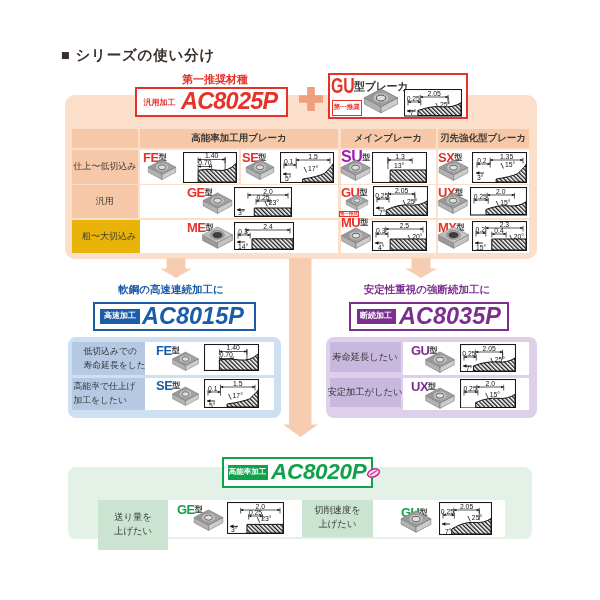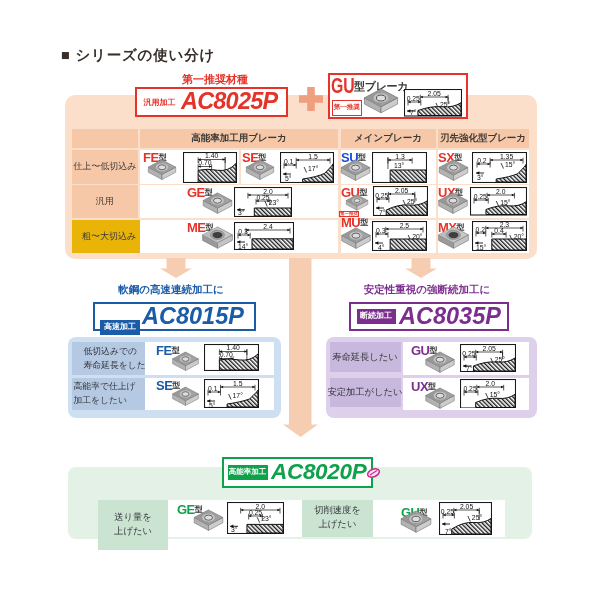--- a/index.html
+++ b/index.html
@@ -128,21 +128,21 @@
       <line x1="4" y1="10.8" x2="4" y2="16.5" stroke="#111" stroke-width="0.7"></line>
       <line x1="16.2" y1="10.8" x2="16.2" y2="16.5" stroke="#111" stroke-width="0.7"></line>
       <text x="8.64" y="11.5" font-size="6.8" fill="#111" text-anchor="middle" font-family="Liberation Sans,sans-serif">0.1</text>
       <line x1="26.580000000000002" y1="20.5" x2="24.080000000000002" y2="15" stroke="#111" stroke-width="0.8"></line>
       <text x="28.080000000000002" y="19" font-size="6.8" fill="#111" font-family="Liberation Sans,sans-serif">17°</text>
       <line x1="3" y1="22" x2="11" y2="22" stroke="#111" stroke-width="0.9"></line>
       <polygon points="3,22 6.4,20.3 6.4,23.7" fill="#111"></polygon>
       <text x="5" y="29" font-size="6.8" fill="#111" font-family="Liberation Sans,sans-serif">5°</text>
       <path d="M22.68,30 L22.68,27 Q36.774,25 44.604,21.39 Q53,12.78 53,11.78 L53,30 Z" fill="url(#hp)" stroke="#111" stroke-width="1"></path>
     </svg>
-<div style="position:absolute;left:341px;top:148.5px;line-height:1;white-space:nowrap"><span style="font-weight:bold;font-size:13px;color:#1d4ed8;letter-spacing:-0.5px">SU</span><span style="font-weight:bold;font-size:8px;color:#3a3a3a;vertical-align:2.5px">型</span></div>
+<div style="position:absolute;left:341px;top:148.5px;line-height:1;white-space:nowrap"><span style="font-weight:bold;font-size:16px;color:#a21caf;letter-spacing:-0.5px">SU</span><span style="font-weight:bold;font-size:8px;color:#3a3a3a;vertical-align:2.5px">型</span></div>
 <svg style="position:absolute;left:339px;top:159px" width="33" height="25" viewBox="0 0 36 28">
 <polygon points="2,9.5 18,18 18,24 2,15.5" fill="#b2b2b2" stroke="#6f6f6f" stroke-width="0.6"></polygon>
       <polygon points="18,18 34,9.5 34,15.5 18,24" fill="#cccccc" stroke="#6f6f6f" stroke-width="0.6"></polygon>
       <polygon points="18,1 34,9.5 18,18 2,9.5" fill="#a2a2a2" stroke="#6f6f6f" stroke-width="0.7"></polygon>
       <polygon points="18,1 2,9.5 18,18" fill="#979797"></polygon>
       <ellipse cx="18" cy="9.6" rx="7.6" ry="4.9" fill="#c2c2c2" stroke="#8a8a8a" stroke-width="0.5"></ellipse>
       <ellipse cx="18" cy="9.7" rx="4.4" ry="2.85" fill="#dedede" stroke="#4a4a4a" stroke-width="0.9"></ellipse>
 </svg>
 <svg style="position:absolute;left:372px;top:151.5px" width="55" height="31" viewBox="0 0 55 31">
       <rect x="0.5" y="0.5" width="54" height="30" fill="#fff" stroke="#1a1a1a" stroke-width="1.1"></rect>
@@ -365,21 +365,21 @@
       <line x1="40.3" y1="19.5" x2="37.8" y2="14" stroke="#111" stroke-width="0.8"></line>
       <text x="41.8" y="18" font-size="6.8" fill="#111" font-family="Liberation Sans,sans-serif">20°</text>
       <line x1="3" y1="22" x2="11" y2="22" stroke="#111" stroke-width="0.9"></line>
       <polygon points="3,22 6.4,20.3 6.4,23.7" fill="#111"></polygon>
       <text x="4" y="29" font-size="6.8" fill="#111" font-family="Liberation Sans,sans-serif">15°</text>
       <path d="M19.8,29 L19.8,18.0 L54,18.0 L54,29 Z" fill="url(#hp)" stroke="#111" stroke-width="1"></path>
     </svg>
 <div style="position:absolute;left:69px;top:282.5px;width:204px;text-align:center;font-size:10.5px;font-weight:bold;color:#1a5ca8">軟鋼の高速連続加工に</div>
 <div style="position:absolute;left:68px;top:336.5px;width:213px;height:81px;background:#cfdff2;border-radius:8px"></div>
 <div style="position:absolute;left:92.5px;top:302px;width:163.5px;height:29px;border:2px solid #1a5ca8;background:#fff"></div>
-<div style="position:absolute;left:100px;top:320px;width:40px;height:14.5px;background:#1a5ca8;color:#fff;font-size:8px;font-weight:bold;text-align:center;line-height:14.5px">高速加工</div>
+<div style="position:absolute;left:100px;top:309px;width:40px;height:14.5px;background:#1a5ca8;color:#fff;font-size:8px;font-weight:bold;text-align:center;line-height:14.5px">高速加工</div>
 <div style="position:absolute;left:142px;top:303.5px;font-size:23.5px;font-weight:bold;font-style:italic;color:#1a5ca8;letter-spacing:0px;line-height:1.1">AC8015P</div>
 <div style="position:absolute;left:71.5px;top:342px;width:73px;height:33px;background:#b6c9e3;display:flex;align-items:center;font-size:8.8px;color:#33353a;padding-left:12px;box-sizing:border-box;line-height:1.55;white-space:nowrap">低切込みでの<br>寿命延長をしたい</div>
 <div style="position:absolute;left:71.5px;top:377.5px;width:73px;height:32px;background:#b6c9e3;display:flex;align-items:center;font-size:8.8px;color:#33353a;padding-left:2px;box-sizing:border-box;line-height:1.55;white-space:nowrap">高能率で仕上げ<br>加工をしたい</div>
 <div style="position:absolute;left:144.5px;top:342px;width:129px;height:33px;background:#fff"></div>
 <div style="position:absolute;left:144.5px;top:377.5px;width:129px;height:32px;background:#fff"></div>
 <div style="position:absolute;left:156px;top:341.5px;line-height:1;white-space:nowrap"><span style="font-weight:bold;font-size:13px;color:#1a5ca8;letter-spacing:-0.5px">FE</span><span style="font-weight:bold;font-size:8px;color:#3a3a3a;vertical-align:2.5px">型</span></div>
 <svg style="position:absolute;left:171px;top:350.5px" width="29" height="23" viewBox="0 0 36 28">
 <polygon points="2,9.5 18,18 18,24 2,15.5" fill="#b2b2b2" stroke="#6f6f6f" stroke-width="0.6"></polygon>
       <polygon points="18,18 34,9.5 34,15.5 18,24" fill="#cccccc" stroke="#6f6f6f" stroke-width="0.6"></polygon>
       <polygon points="18,1 34,9.5 18,18 2,9.5" fill="#a2a2a2" stroke="#6f6f6f" stroke-width="0.7"></polygon>

